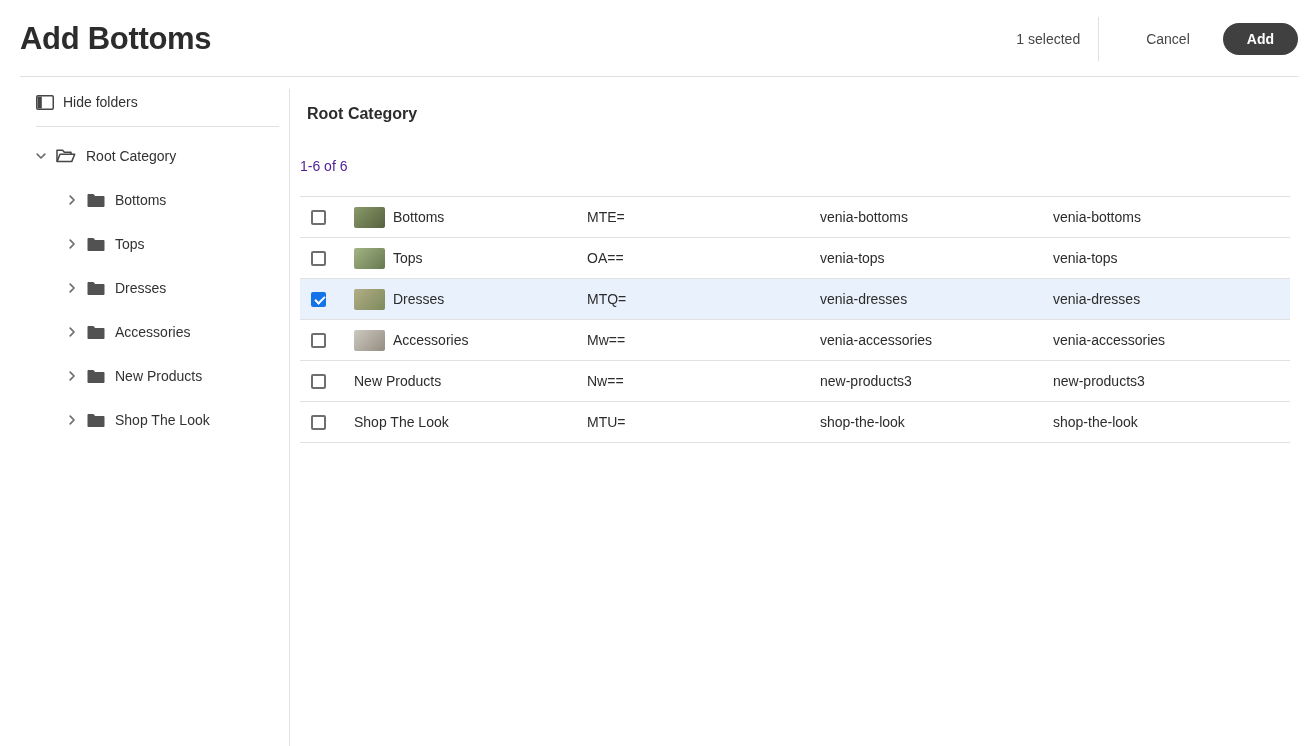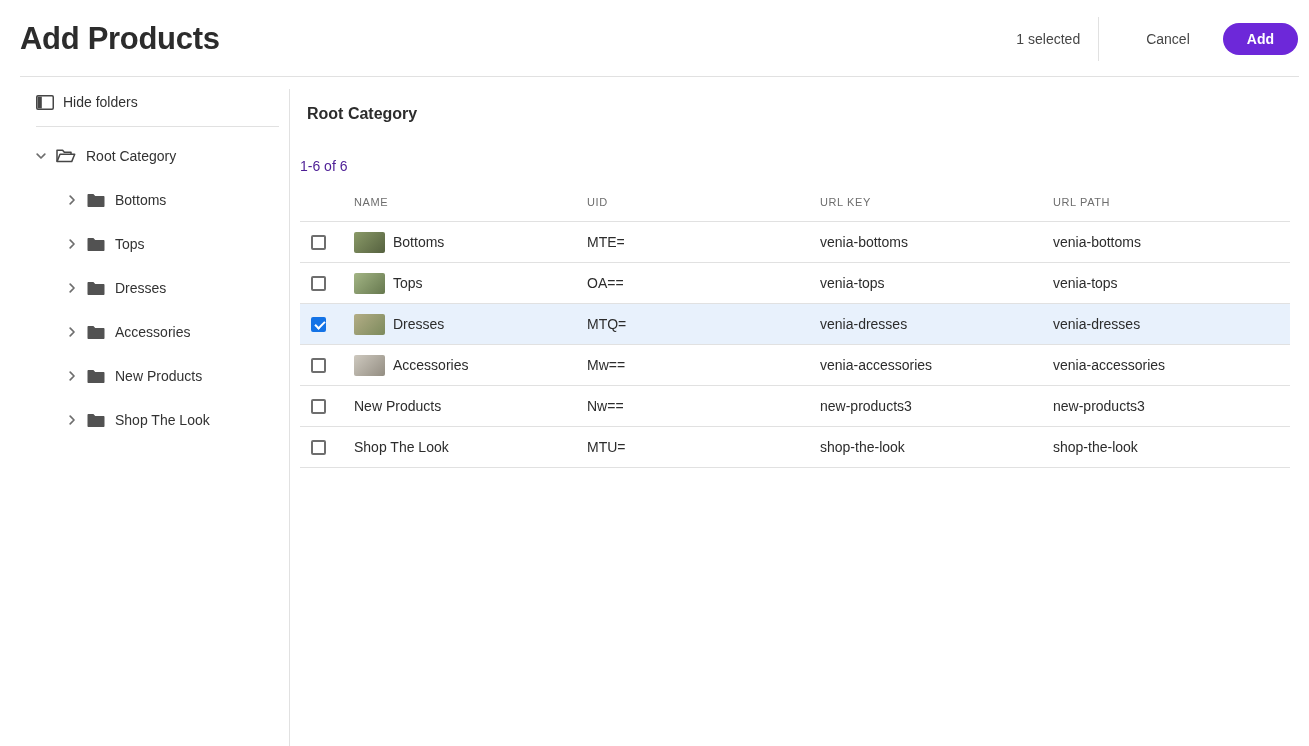--- a/index.html
+++ b/index.html
@@ -10,21 +10,21 @@
   .header { height:77px; display:flex; align-items:center; justify-content:space-between;
             padding:0 11px 0 20px; position:relative; }
   .header::after { content:""; position:absolute; left:20px; right:10px; bottom:0;
                    height:1px; background:#e1e1e1; }
   .title { font-size:31px; font-weight:700; letter-spacing:-0.3px; color:#2c2c2c; }
   .header-actions { display:flex; align-items:center;margin-left:28px; }
   .selected-text { font-size:14px; color:#464646; }
   .header-vdivider { width:1px; height:44px; background:#e1e1e1; margin:0 47px 0 18px; }
   .cancel-btn { font-size:14px; color:#464646; background:none; border:none;
                 cursor:pointer; margin-right:33px; font-family:inherit; }
-  .add-btn { background:#6d28d9; color:#fff; font-size:14px; font-weight:700;
+  .add-btn { background:#404040; color:#fff; font-size:14px; font-weight:700;
              border:none; border-radius:16px; height:32px; padding:0 24px;
              cursor:pointer; font-family:inherit; }
 
   
   .content { display:flex; height:669px; }
   .sidebar { width:289px; flex:none; padding:17px 0 0 36px; }
   .panel-vdivider { width:1px; background:#e1e1e1; margin-top:12px; flex:none; }
   .main { flex:1; padding:28px 19px 0 10px; min-width:0; }
 
   
@@ -55,21 +55,21 @@
   .checkbox.checked::after { content:""; position:absolute; left:1.5px; top:2.5px;
               width:8px; height:4px; border-left:2px solid #fff; border-bottom:2px solid #fff;
               transform:rotate(-45deg); }
   .name-cell { display:flex; align-items:center; gap:8px; }
   .thumb { width:31px; height:21px; border-radius:2px; flex:none; background:#cccccc; }
 </style>
 </head>
 <body>
 
 <div class="header">
-  <div class="title">Add Products</div>
+  <div class="title">Add Bottoms</div>
   <div class="header-actions">
     <span class="selected-text">1 selected</span>
     <span class="header-vdivider"></span>
     <button class="cancel-btn">Cancel</button>
     <button class="add-btn">Add</button>
   </div>
 </div>
 
 <div class="content">
 
@@ -184,27 +184,20 @@
     </div>
   </div>
 
   <div class="panel-vdivider"></div>
 
   <div class="main">
     <div class="main-heading">Root Category</div>
     <div class="range-text">1-6 of 6</div>
 
     <div class="table">
-      <div class="grid-cols table-header">
-        <div></div>
-        <div>Name</div>
-        <div>UID</div>
-        <div>URL Key</div>
-        <div>URL Path</div>
-      </div>
       <div class="table-body">
           <div class="grid-cols table-row">
     <div class="checkbox-cell">
       <span class="checkbox"></span>
     </div>
     <div class="name-cell">
       <span class="thumb" style="background: linear-gradient(135deg, rgb(138, 154, 104), rgb(85, 97, 63));"></span>
       <span>Bottoms</span>
     </div>
     <div>MTE=</div>

